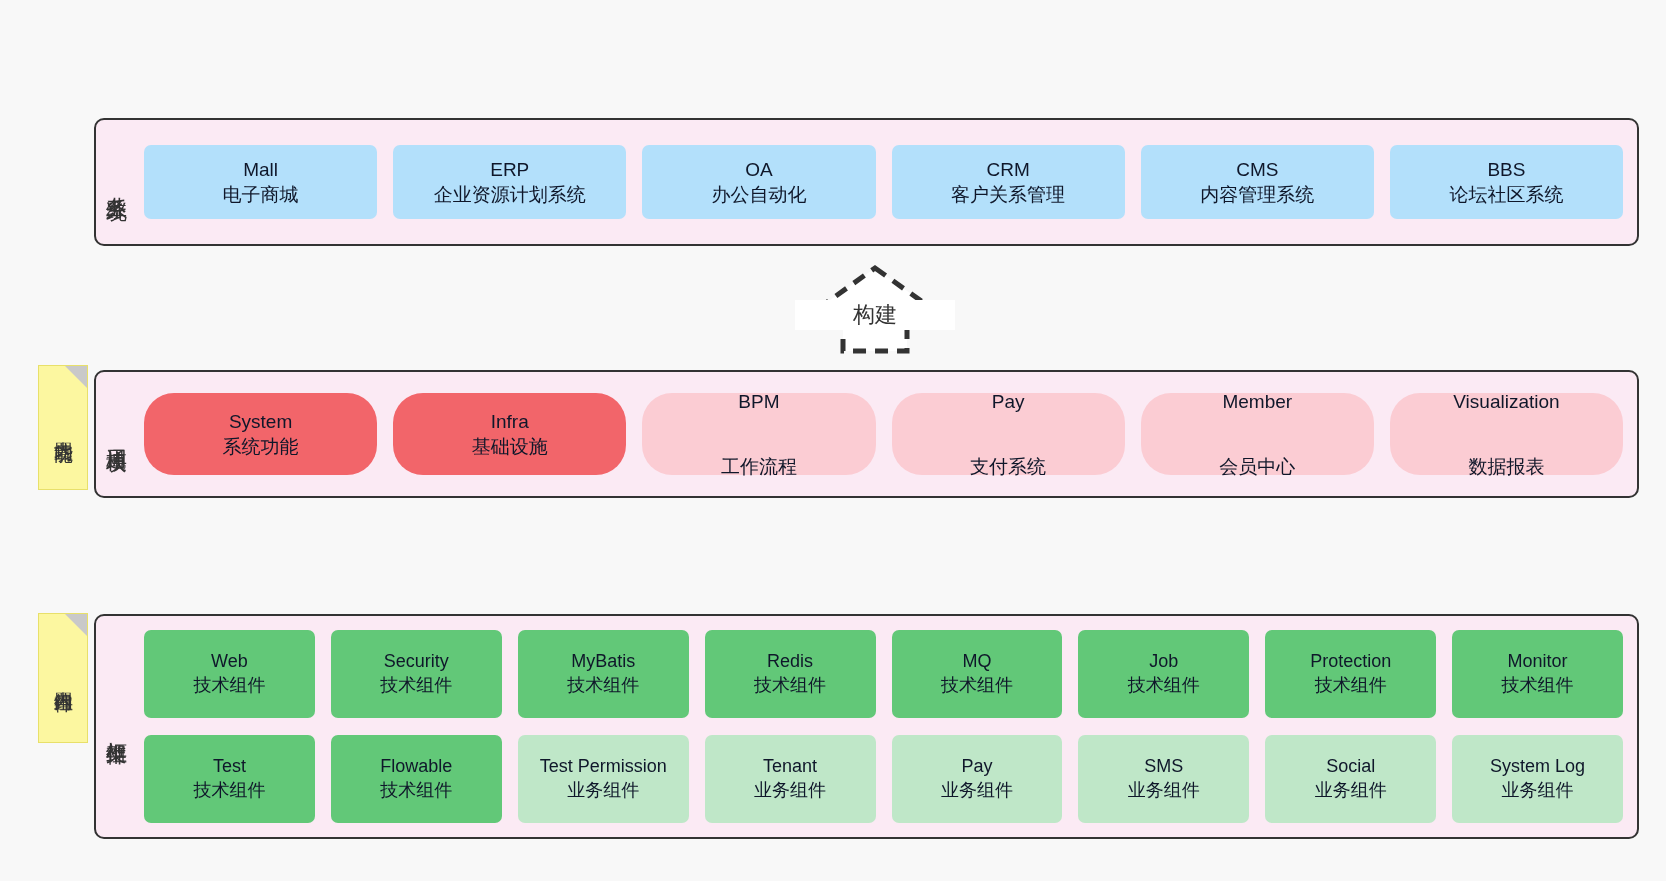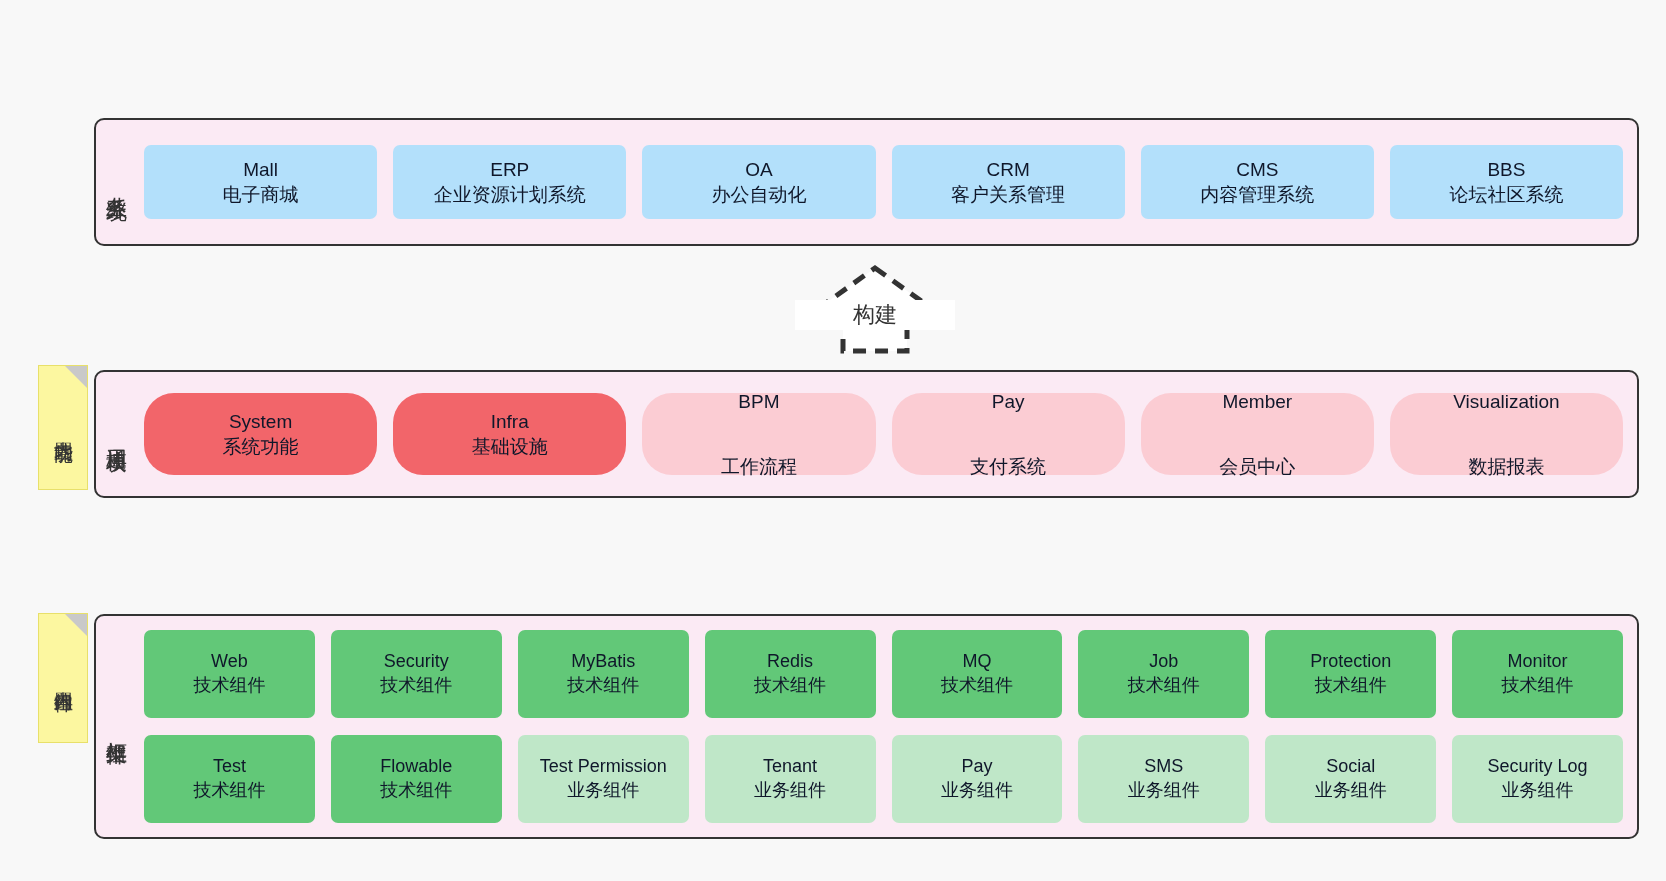--- a/index.html
+++ b/index.html
@@ -289,21 +289,21 @@
         </div>
         <div class="card c-green-light">
           <span class="en">SMS</span>
           <span class="cn">业务组件</span>
         </div>
         <div class="card c-green-light">
           <span class="en">Social</span>
           <span class="cn">业务组件</span>
         </div>
         <div class="card c-green-light">
-          <span class="en">Security Log</span>
+          <span class="en">System Log</span>
           <span class="cn">业务组件</span>
         </div>
       </div>
 
     </div>
   </div>
 
 </div>
 
 </body></html>

